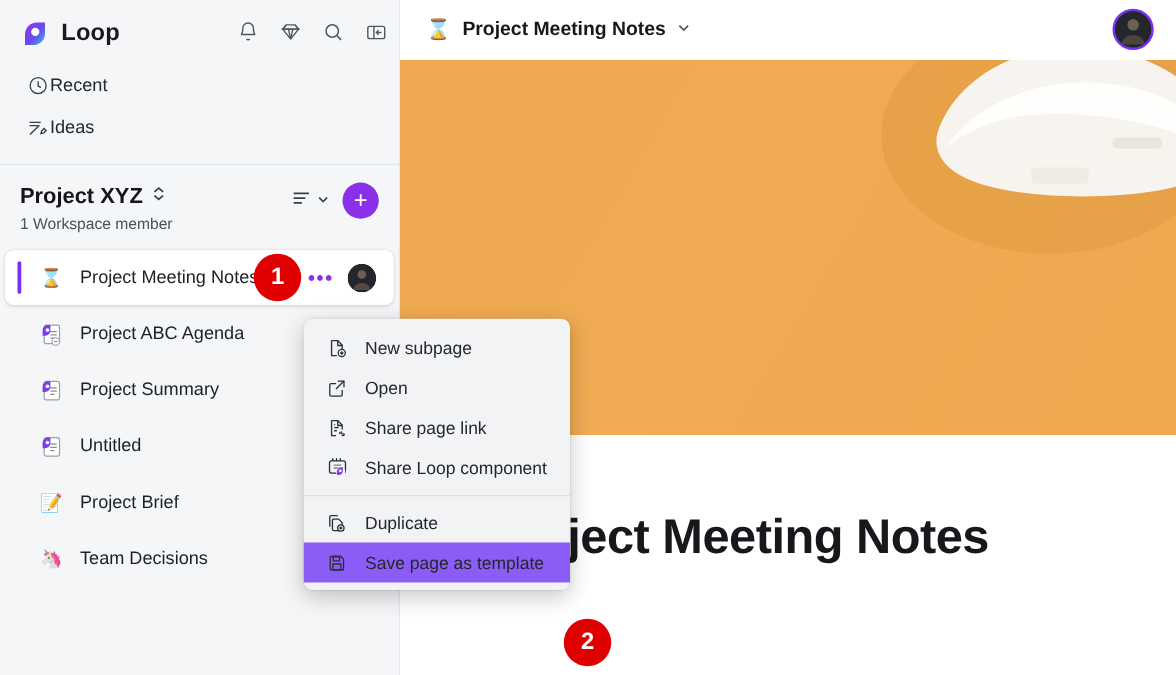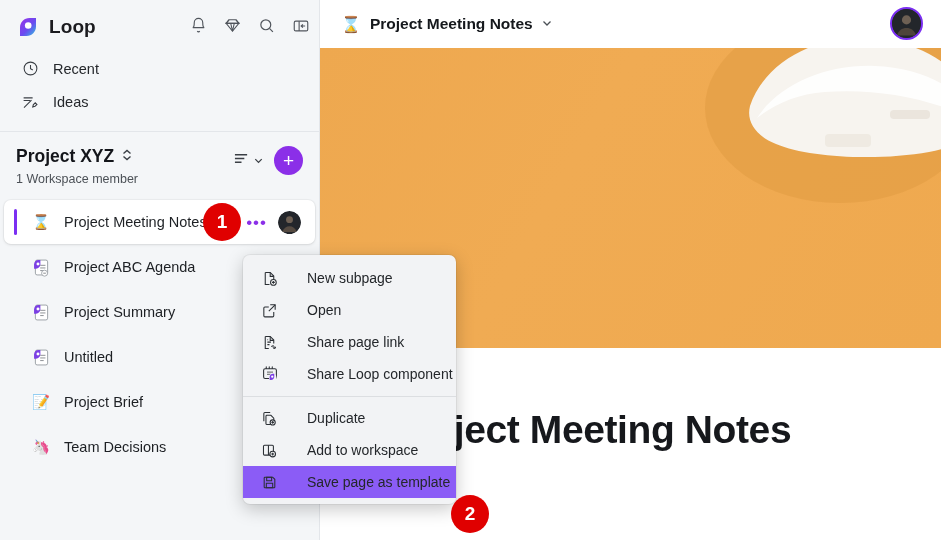--- a/index.html
+++ b/index.html
@@ -17,26 +17,26 @@
     border-right: 1px solid #e3e6ea;
     position: relative; flex: 0 0 320px;
   }
   .sb-top { height: 132px; border-bottom: 1px solid #e3e6ea; position: relative; }
   .brand { display: flex; align-items: center; gap: 9px; padding: 10px 0 0 16px; height: 44px; }
   .brand-logo { width: 24px; height: 24px; }
   .brand-name { font-size: 19px; font-weight: bold; color: #1b1b1f; letter-spacing: .1px; }
   .top-icons { position: absolute; top: 12px; left: 185px; display: flex; gap: 7px; }
   .ticon { width: 27px; height: 27px; display: flex; align-items: center; justify-content: center; border-radius: 4px; color: #50555c; }
   .navlist { padding-top: 8px; }
-  .navrow { display: flex; align-items: center; gap: 13px; height: 33px; padding-left: 20px; color: #25282c; font-size: 14.5px; }
+  .navrow { display: flex; align-items: center; height: 33px; padding-left: 20px; color: #25282c; font-size: 14.5px; }
   .navrow .ic { width: 20px; height: 20px; display: flex; align-items: center; justify-content: center; color: #3a3f45; }
 
   
   .ws-head { padding: 14px 0 0 16px; position: relative; height: 62px; }
-  .ws-title-row { display: flex; align-items: center; gap: 7px; }
+  .ws-title-row { display: flex; align-items: flex-end; gap: 7px; }
   .ws-title { font-size: 17.5px; font-weight: bold; color: #13151a; }
   .ws-sub { font-size: 12.5px; color: #4b5056; margin-top: 5px; }
   .ws-actions { position: absolute; right: 16px; top: 14px; display: flex; align-items: center; gap: 10px; }
   .sort-btn { display: flex; align-items: center; gap: 3px; color: #3a3f45; }
   .add-btn {
     width: 29px; height: 29px; border-radius: 50%;
     background: #8b2fe8; display: flex; align-items: center; justify-content: center;
     color: #fff; font-size: 19px; line-height: 1; font-weight: 300;
   }
 
@@ -74,21 +74,21 @@
     font-size: 39px; font-weight: bold; color: #16181c; letter-spacing: -.4px; white-space: nowrap;
   }
 
   
   .ctx {
     position: absolute; left: 243px; top: 255px; width: 213px;
     background: #f2f3f5; border-radius: 7px;
     box-shadow: 0 5px 18px rgba(0,0,0,.22), 0 0 0 1px rgba(0,0,0,.05);
     padding: 7px 0 6px 0; z-index: 40;
   }
-  .mi { display: flex; align-items: center; gap: 28px; height: 32px; padding-left: 17px; font-size: 14px; color: #24272b; }
+  .mi { display: flex; align-items: center; gap: 13px; height: 32px; padding-left: 17px; font-size: 14px; color: #24272b; }
   .mi .mic { width: 19px; height: 19px; display: flex; align-items: center; justify-content: center; color: #2b2f34; flex: 0 0 19px; }
   .mi.hl { background: #8b5cf6; }
   .mdiv { height: 1px; background: #dcdee1; margin: 6px 0 5px 0; }
 
   
   .badge {
     position: absolute; border-radius: 50%; background: #e00000;
     color: #fff; display: flex; align-items: center; justify-content: center;
     font-size: 19px; font-weight: bold; z-index: 60;
   }
@@ -381,31 +381,20 @@
         <svg width="17" height="17" viewBox="0 0 24 24" fill="none" stroke="currentColor" stroke-width="1.5">
           <path d="M4 16V5a1.5 1.5 0 0 1 1.5-1.5H13"></path>
           <path d="M8 7.5h6l4 4v7.5a1.5 1.5 0 0 1-1.5 1.5h-8A1.5 1.5 0 0 1 7 19V9a1.5 1.5 0 0 1 1-1.5Z"></path>
           <circle cx="16.5" cy="17.5" r="3.6" fill="#f2f3f5"></circle>
             <path d="M16.5 15.7v3.6M14.7 17.5h3.6"></path>
         </svg>
       </span>
       <span>Duplicate</span>
     </div>
 
-    <div class="mi">
-      <span class="mic">
-        <svg width="17" height="17" viewBox="0 0 24 24" fill="none" stroke="currentColor" stroke-width="1.5">
-          <rect x="3.5" y="4.5" width="14" height="14" rx="1.5"></rect>
-            <path d="M10.5 4.5v14"></path>
-          <circle cx="16.5" cy="17" r="4" fill="#f2f3f5"></circle>
-            <path d="M16.5 15v4M14.5 17h4"></path>
-        </svg>
-      </span>
-      <span>Add to workspace</span>
-    </div>
 
     <div class="mi hl">
       <span class="mic">
         <svg width="17" height="17" viewBox="0 0 24 24" fill="none" stroke="currentColor" stroke-width="1.5">
           <path d="M4.5 5.5A1 1 0 0 1 5.5 4.5h11l3 3v11a1 1 0 0 1-1 1h-13a1 1 0 0 1-1-1Z"></path>
           <path d="M8 4.5h7v5H8z"></path>
             <path d="M7.5 13h9v6.5h-9z"></path>
         </svg>
       </span>
       <span>Save page as template</span>

